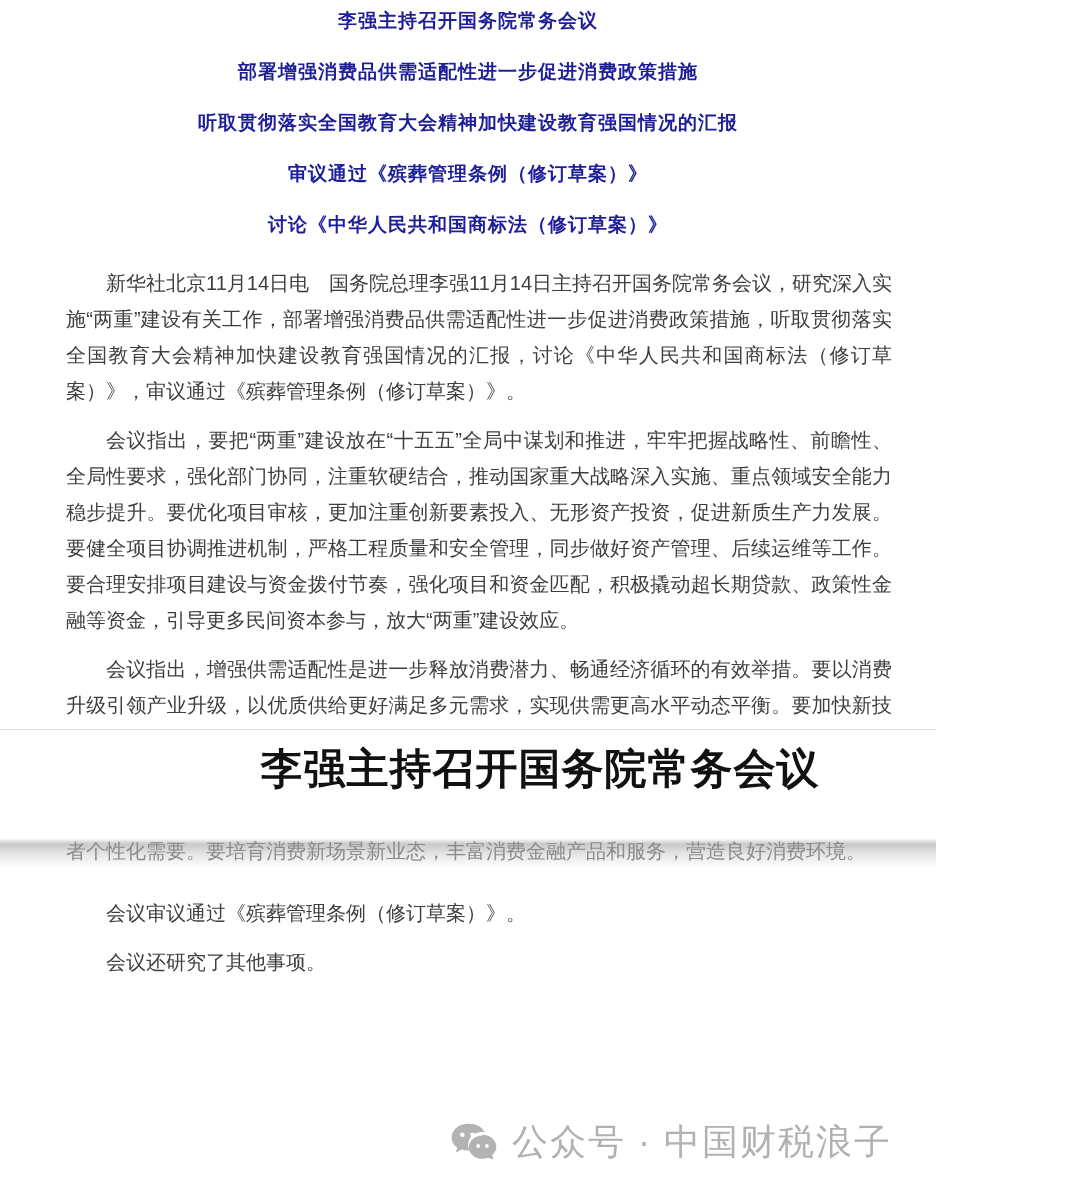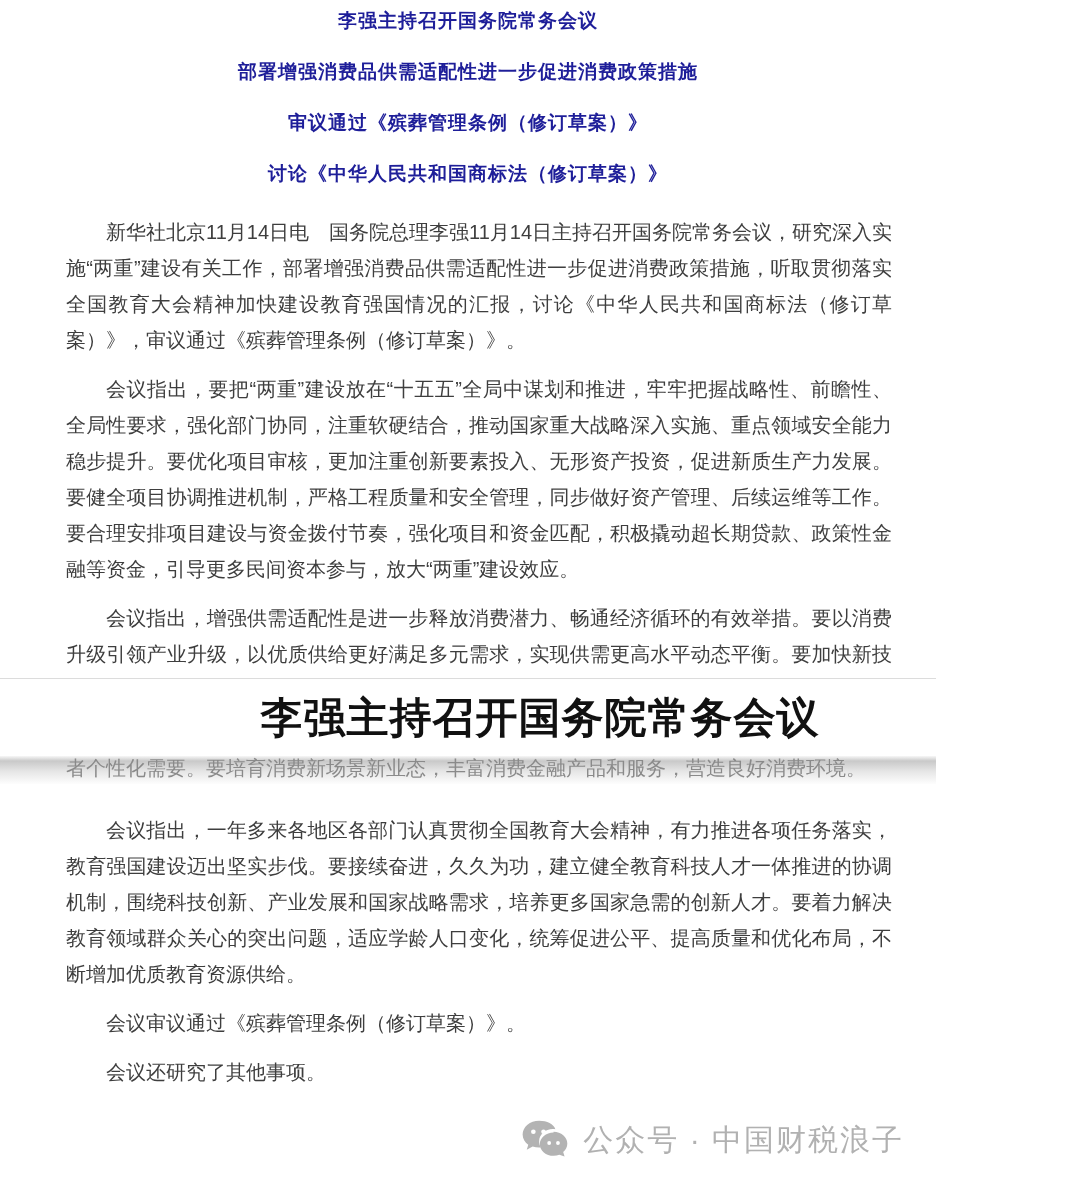--- a/index.html
+++ b/index.html
@@ -62,74 +62,75 @@
     font-weight: 700;
     color: #111111;
     letter-spacing: 1px;
   }
   
   .shadow-strip {
     width: 1080px;
     height: 28px;
     overflow: hidden;
     background: linear-gradient(180deg, #f7f7f7 0%, #c9c9c9 18%, #e6e6e6 55%, #fdfdfd 100%);
+    margin-top: 32px;
   }
   .occluded-line {
     padding-left: 66px;
     font-size: 20px;
     line-height: 30px;
     margin-top: -3px;
     color: #8a8a8a;
     text-align: left;
     white-space: nowrap;
   }
   
   .content.lower { padding-top: 28px; }
   
   .watermark {
     position: absolute;
     top: 1118px;
-    right: 32px;
+    right: 44px;
     display: flex;
     align-items: center;
     gap: 12px;
     color: #b1b1b1;
-    font-size: 30px;
+    font-size: 36px;
     letter-spacing: 2px;
   }
   .wechat-icon svg { display: block; }
 </style>
 </head>
 <body>
 
 <div class="page">
 
   <header class="headlines">
     <h2>李强主持召开国务院常务会议</h2>
     <h2>部署增强消费品供需适配性进一步促进消费政策措施</h2>
+    <h2>听取贯彻落实全国教育大会精神加快建设教育强国情况的汇报</h2>
     <h2>审议通过《殡葬管理条例（修订草案）》</h2>
     <h2>讨论《中华人民共和国商标法（修订草案）》</h2>
   </header>
 
   <main class="content">
     <p class="para">新华社北京11月14日电　国务院总理李强11月14日主持召开国务院常务会议，研究深入实施“两重”建设有关工作，部署增强消费品供需适配性进一步促进消费政策措施，听取贯彻落实全国教育大会精神加快建设教育强国情况的汇报，讨论《中华人民共和国商标法（修订草案）》，审议通过《殡葬管理条例（修订草案）》。</p>
     <p class="para">会议指出，要把“两重”建设放在“十五五”全局中谋划和推进，牢牢把握战略性、前瞻性、全局性要求，强化部门协同，注重软硬结合，推动国家重大战略深入实施、重点领域安全能力稳步提升。要优化项目审核，更加注重创新要素投入、无形资产投资，促进新质生产力发展。要健全项目协调推进机制，严格工程质量和安全管理，同步做好资产管理、后续运维等工作。要合理安排项目建设与资金拨付节奏，强化项目和资金匹配，积极撬动超长期贷款、政策性金融等资金，引导更多民间资本参与，放大“两重”建设效应。</p>
     <p class="para clamp">会议指出，增强供需适配性是进一步释放消费潜力、畅通经济循环的有效举措。要以消费升级引领产业升级，以优质供给更好满足多元需求，实现供需更高水平动态平衡。要加快新技术新模式创新应用，强化人工智能融合赋能，聚焦重点行业、重</p>
   </main>
 
   <section class="title-band">
     <h1 class="big-title">李强主持召开国务院常务会议</h1>
   </section>
 
   <div class="shadow-strip">
     <p class="occluded-line">者个性化需要。要培育消费新场景新业态，丰富消费金融产品和服务，营造良好消费环境。</p>
   </div>
 
   <main class="content lower">
-    <p class="para">会议指出，一年多来各地区各部门认真贯彻全国教育大会精神，有力推进各项任务落实，教育强国建设迈出坚实步伐。要接续奋进，久久为功，建立健全教育科技人才一体推进的协调机制，围绕科技创新、产业发展和国家战略需求，培养更多国家急需的创新人才。要着力解决教育领域群众关心的突出问题，适应学龄人口变化，统筹促进公平、提高质量和优化布局，不断增加优质教育资源供给。</p>
     <p class="para">会议审议通过《殡葬管理条例（修订草案）》。</p>
     <p class="para">会议还研究了其他事项。</p>
   </main>
 
   <div class="watermark">
     <span class="wechat-icon">
       <svg width="50" height="44" viewBox="0 0 36 32" aria-hidden="true">
         <g fill="#b3b3b3">
           <path d="M13 2C6.4 2 1 6.5 1 12c0 3 1.6 5.7 4.1 7.5L4 23l4.3-2.3c1.5.5 3 .8 4.7.8.4 0 .9 0 1.3-.1-.8-1.3-1.3-2.9-1.3-4.4 0-5 4.5-9 10-9 .6 0 1.2 0 1.8.1C23.6 4.5 18.8 2 13 2z"></path>
           <circle cx="8.8" cy="10" r="1.7" fill="#ffffff"></circle>

